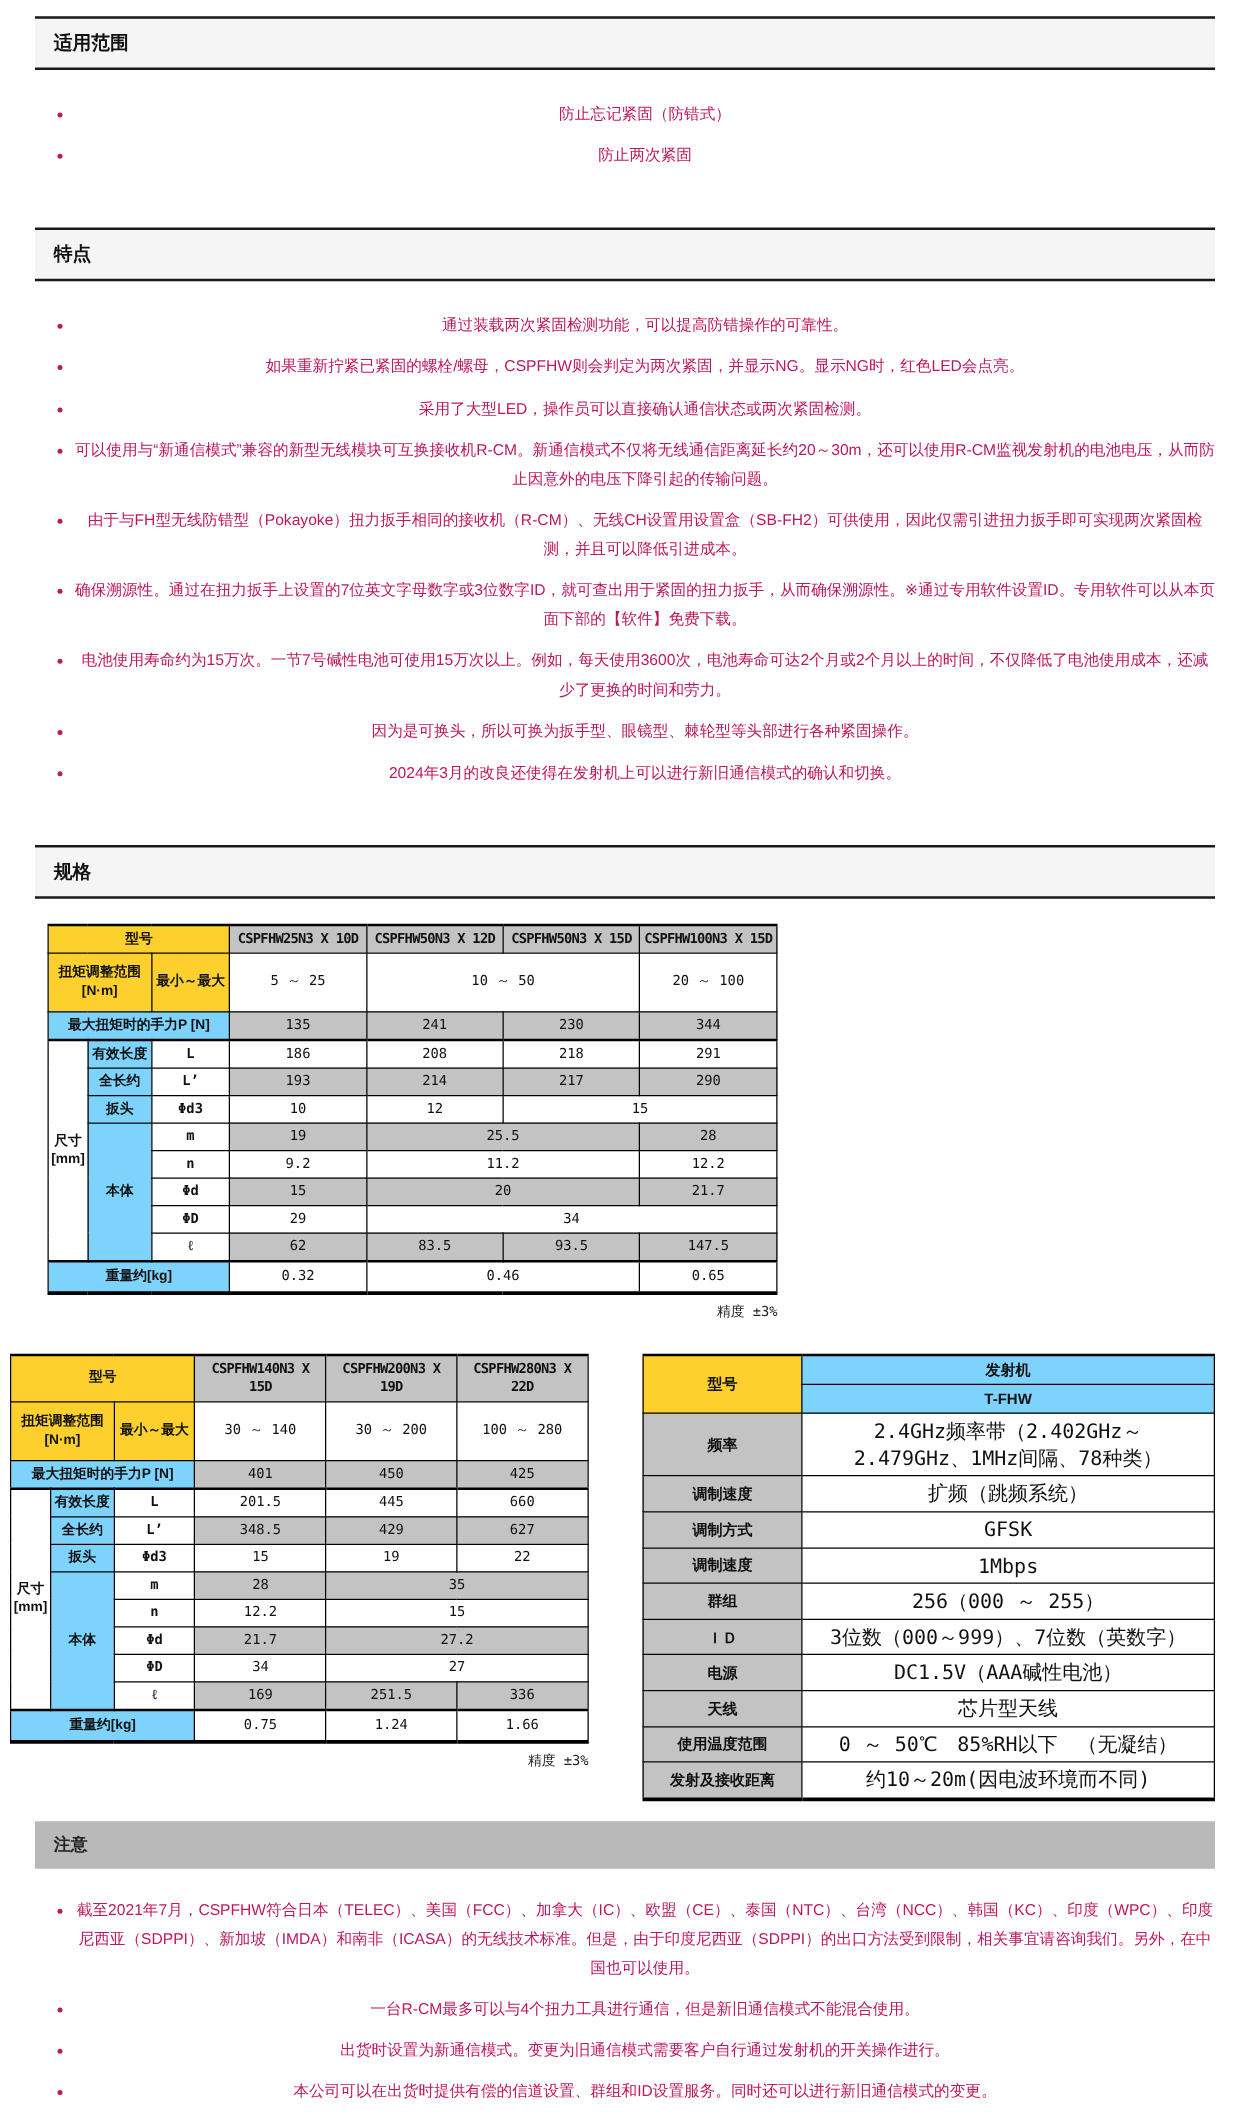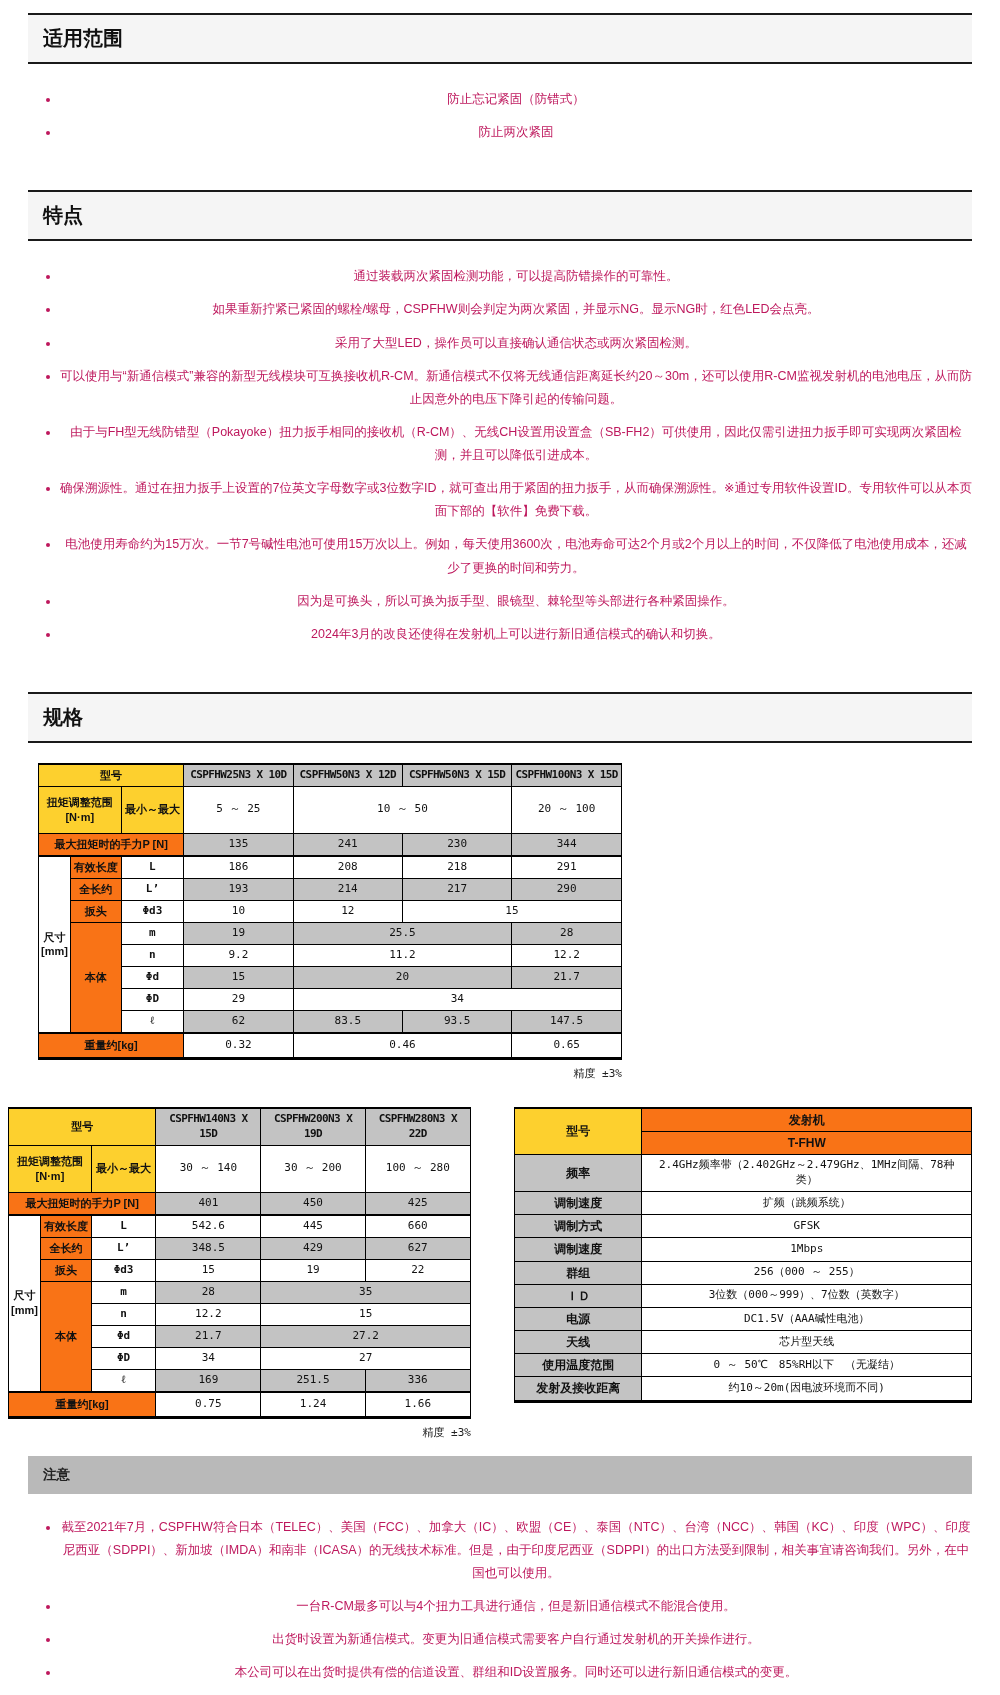--- a/index.html
+++ b/index.html
@@ -1,53 +1,53 @@
 <!DOCTYPE html>
 <html><head>
 <meta charset="utf-8">
 <style>
   html,body{margin:0;padding:0;background:#fff;}
   body{width:1000px;font-family:"Liberation Sans","DejaVu Sans",sans-serif;color:#333;}
   .page{padding:13px 28px 24px;}
 
   
   .rule-bar{background:#f5f5f5;border-top:2px solid #1a1a1a;border-bottom:2px solid #1a1a1a;
-            font-size:20px;font-weight:bold;color:#111;padding:10px 15px;}
+            font-size:15px;font-weight:bold;color:#111;padding:10px 15px;}
   
   .notice-bar{background:#b9b9b9;color:#222;font-size:13.5px;font-weight:700;padding:10px 15px;}
 
   ul.bullets{list-style:disc;margin:24px 0 46px;padding-left:32px;font-size:12.5px;line-height:1.85;color:#be185d;text-align:center;}
   ul.bullets li{margin:10px 0;}
   ul.tight{margin:22px 0 0;}
 
   
   table.spec{border-collapse:collapse;table-layout:fixed;}
   table.spec td{border:1px solid #000;text-align:center;vertical-align:middle;
                 padding:3px 2px;font-size:11px;color:#111;line-height:1.35;height:15px;}
-  td.lbl{font-weight:bold;font-size:12px;background:#f97316;}
+  td.lbl{font-weight:bold;font-size:12px;background:#7dd3fc;}
   td.yellow{background:#fdd02e;}
   td.gray{background:#c3c3c3;}
   td.model{font-family:"DejaVu Sans Mono",monospace;font-weight:bold;font-size:10.5px;
            letter-spacing:-0.6px;padding:3px 0;}
   td.num{font-family:"DejaVu Sans Mono",monospace;font-size:11px;}
   td.sym{font-family:"DejaVu Sans Mono",monospace;font-weight:bold;font-size:11px;}
   tr.r-model td{border-top:2px solid #000;}
   tr.r-torque td{height:40px;}
   tr.r-force td{border-bottom:2px solid #000;}
   tr.r-weight td{border-top:2px solid #000;border-bottom:3px solid #000;height:17px;}
   td.dim{border-left:0;border-top:0;border-bottom:0;font-weight:bold;font-size:12px;background:#fff;margin-left:16px;}
 
   .accuracy{font-size:11px;color:#222;text-align:right;margin-top:6px;font-family:"DejaVu Sans Mono",monospace;}
 
   .t1-wrap{margin:20px 0 0 10px;width:584px;}
   .spec-row{display:flex;align-items:flex-start;margin:26px 0 0 -20px;gap:43px;}
   .t2-wrap{width:480px;}
 
   
-  table.t3 td.val{font-family:"DejaVu Sans Mono",monospace;font-size:11px;padding:3px 16px;}
+  table.t3 td.val{font-family:"DejaVu Sans Mono",monospace;font-size:16px;padding:3px 16px;}
   table.t3 tr:first-child td{border-top:2px solid #000;}
   table.t3 tr:last-child td{border-bottom:3px solid #000;}
   table.t3 td.lbl{font-size:12px;}
 
   .notice-sec{margin-top:16px;}
 </style>
 </head>
 <body>
 
 <div class="page">
@@ -213,21 +213,21 @@
           <td class="num gray">450</td>
           <td class="num gray">425</td>
         </tr>
         <tr>
           <td rowspan="8" class="dim">
             <div>尺寸</div>
             <div>[mm]</div>
           </td>
           <td class="lbl">有效长度</td>
           <td class="sym">L</td>
-          <td class="num">542.6</td>
+          <td class="num">201.5</td>
           <td class="num">445</td>
           <td class="num">660</td>
         </tr>
         <tr>
           <td class="lbl">全长约</td>
           <td class="sym">L’</td>
           <td class="num gray">348.5</td>
           <td class="num gray">429</td>
           <td class="num gray">627</td>
         </tr>

